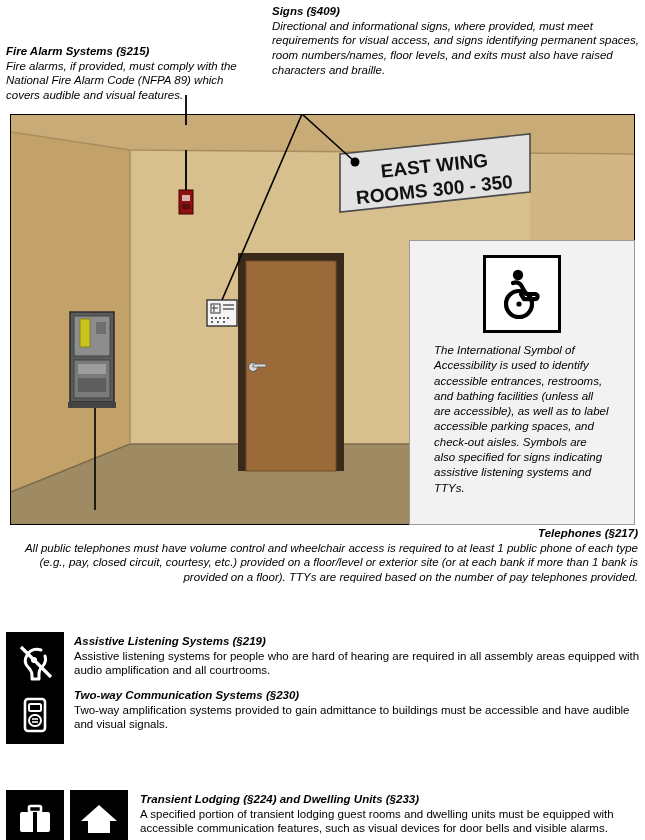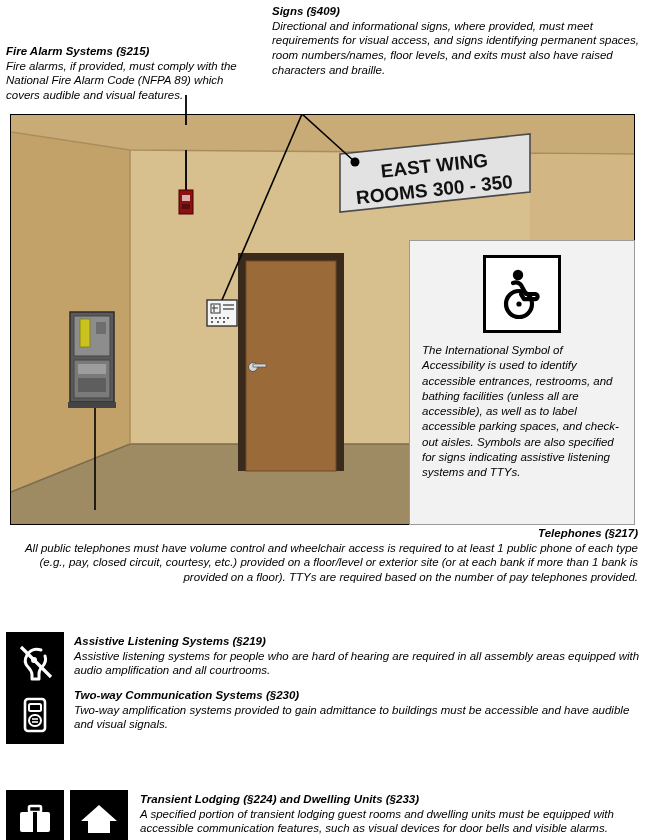--- a/index.html
+++ b/index.html
@@ -63,21 +63,21 @@
   
   #isa-panel {
     position: absolute;
     left: 409px;
     top: 240px;
     width: 226px;
     height: 285px;
     background: #f2f2f2;
     border: 1px solid #9a9a9a;
     box-sizing: border-box;
-    padding: 10px 12px;
+    padding: 10px 24px;
   }
   #isa-symbol-box {
     width: 72px;
     height: 72px;
     border: 3px solid #000;
     margin: 4px auto 10px auto;
     background: #ffffff;
     display: flex;
     align-items: center;
     justify-content: center;
@@ -118,21 +118,20 @@
     flex: 1 1 auto;
     font-size: 11.5px;
     line-height: 1.28;
     padding-top: 2px;
   }
   .row .hd {
     font-weight: bold;
     font-style: italic;
   }
   .row .bd {
-    font-style: italic;
   }
 
   #row-als { top: 632px; }
   #row-twoway { top: 686px; }
   #row-lodging { top: 790px; justify-content: center; }
   #row-lodging .icon-box { margin-right: 6px; }
   #row-lodging .txt { padding-left: 6px; }
 </style>
 </head>
 <body>

